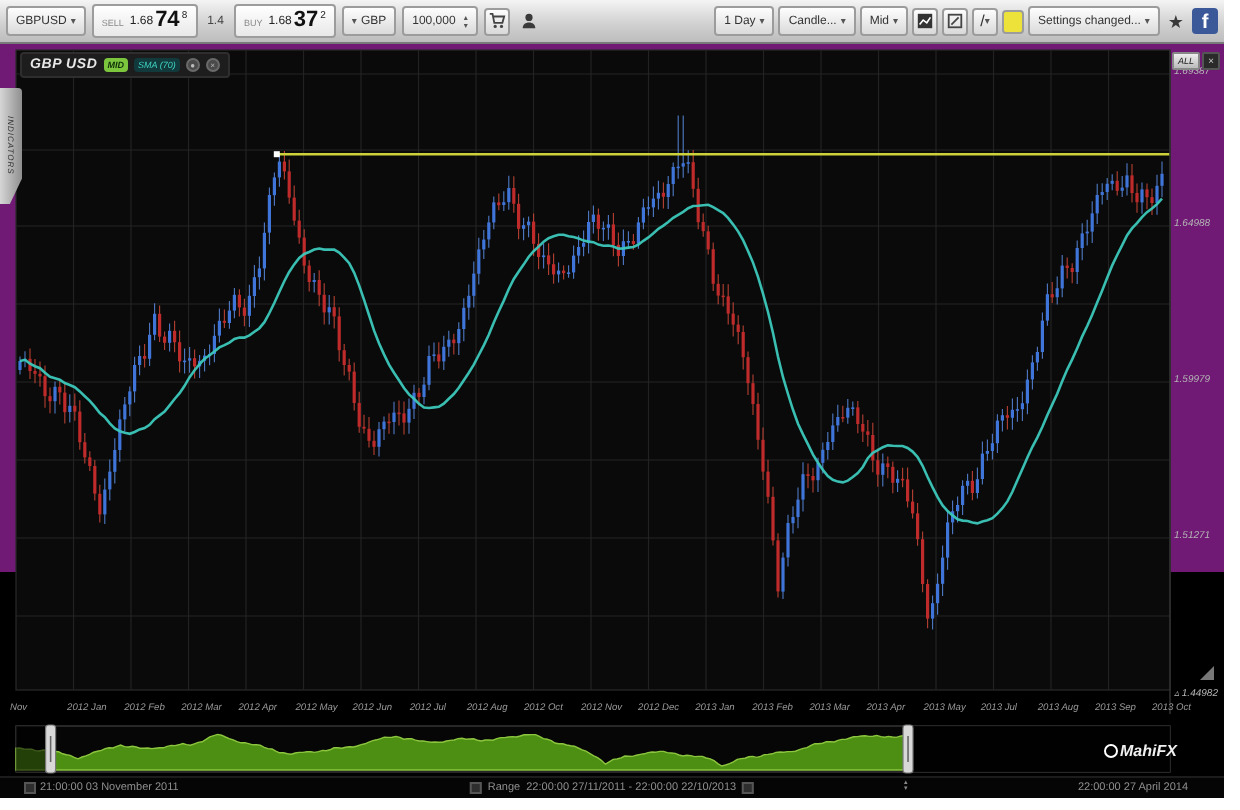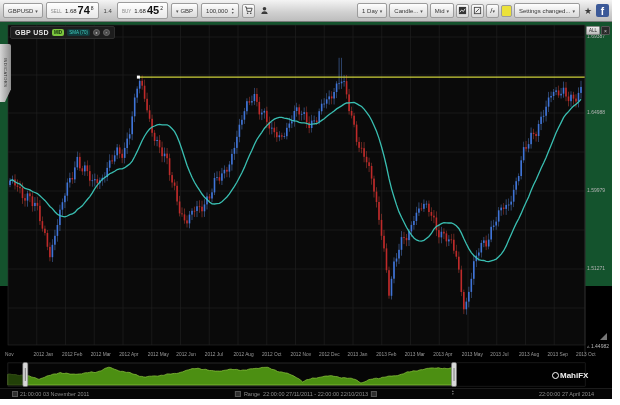--- a/index.html
+++ b/index.html
@@ -25,21 +25,21 @@
   .stepper span { font-size:4px; color:#555; }
   .icon-btn { width:13px; height:14px; background:linear-gradient(#fdfdfd,#d8d8d8); border:1px solid #9c9c9c;
     border-radius:2px; display:flex; align-items:center; justify-content:center; }
   .right-cluster { margin-left:auto; display:flex; align-items:center; gap:2px; }
   .swatch { width:11px; height:12px; border:1px solid #9c9c9c; border-radius:2px; }
   .star { font-size:9px; color:#3a3a3a; padding:0 2px; }
   .fb { width:13px; height:13px; background:#3b5998; border-radius:2px; color:#fff; font-weight:bold;
     font-size:10px; display:flex; align-items:flex-end; justify-content:center; line-height:11px; }
 
   
-  .chart-wrap { position:absolute; left:0; top:22px; width:612px; height:264px; background:#14532d; }
+  .chart-wrap { position:absolute; left:0; top:22px; width:612px; height:264px; background:#701a75;font-style:italic; }
   svg.layer { position:absolute; left:0; top:0; }
 
   .legend { position:absolute; left:10px; top:4px; height:13px; background:#1d1d1d; border:1px solid #2e2e2e;
     border-radius:2px; display:flex; align-items:center; gap:3px; padding:0 4px; z-index:5; }
   .legend .sym { color:#e8e8e8; font-size:7px; font-weight:bold; letter-spacing:.3px; }
   .badge-mid { background:#7cc63e; color:#10300a; font-size:4.5px; font-weight:bold; border-radius:2px; padding:1px 2px; }
   .badge-sma { background:#12393b; color:#3fd2c2; font-size:4.5px; border-radius:2px; padding:1px 2px; }
   .lg-circle { width:7px; height:7px; border-radius:50%; background:#4a4a4a; border:1px solid #6a6a6a;
     color:#bbb; font-size:4px; display:flex; align-items:center; justify-content:center; }
 
@@ -92,21 +92,21 @@
       <div class="quote">
         <span class="q-side">SELL</span>
         <span class="q-big">1.68</span>
         <span class="q-pips">74</span>
         <span class="q-pt">8</span>
       </div>
       <span class="spread">1.4</span>
       <div class="quote">
         <span class="q-side">BUY</span>
         <span class="q-big">1.68</span>
-        <span class="q-pips">45</span>
+        <span class="q-pips">37</span>
         <span class="q-pt">2</span>
       </div>
       <div class="tbtn">
         <span class="caret">▾</span>
         <span>GBP</span>
       </div>
       <div class="tbtn">
         <span>100,000</span>
         <span class="stepper">
             <span>▴</span>

